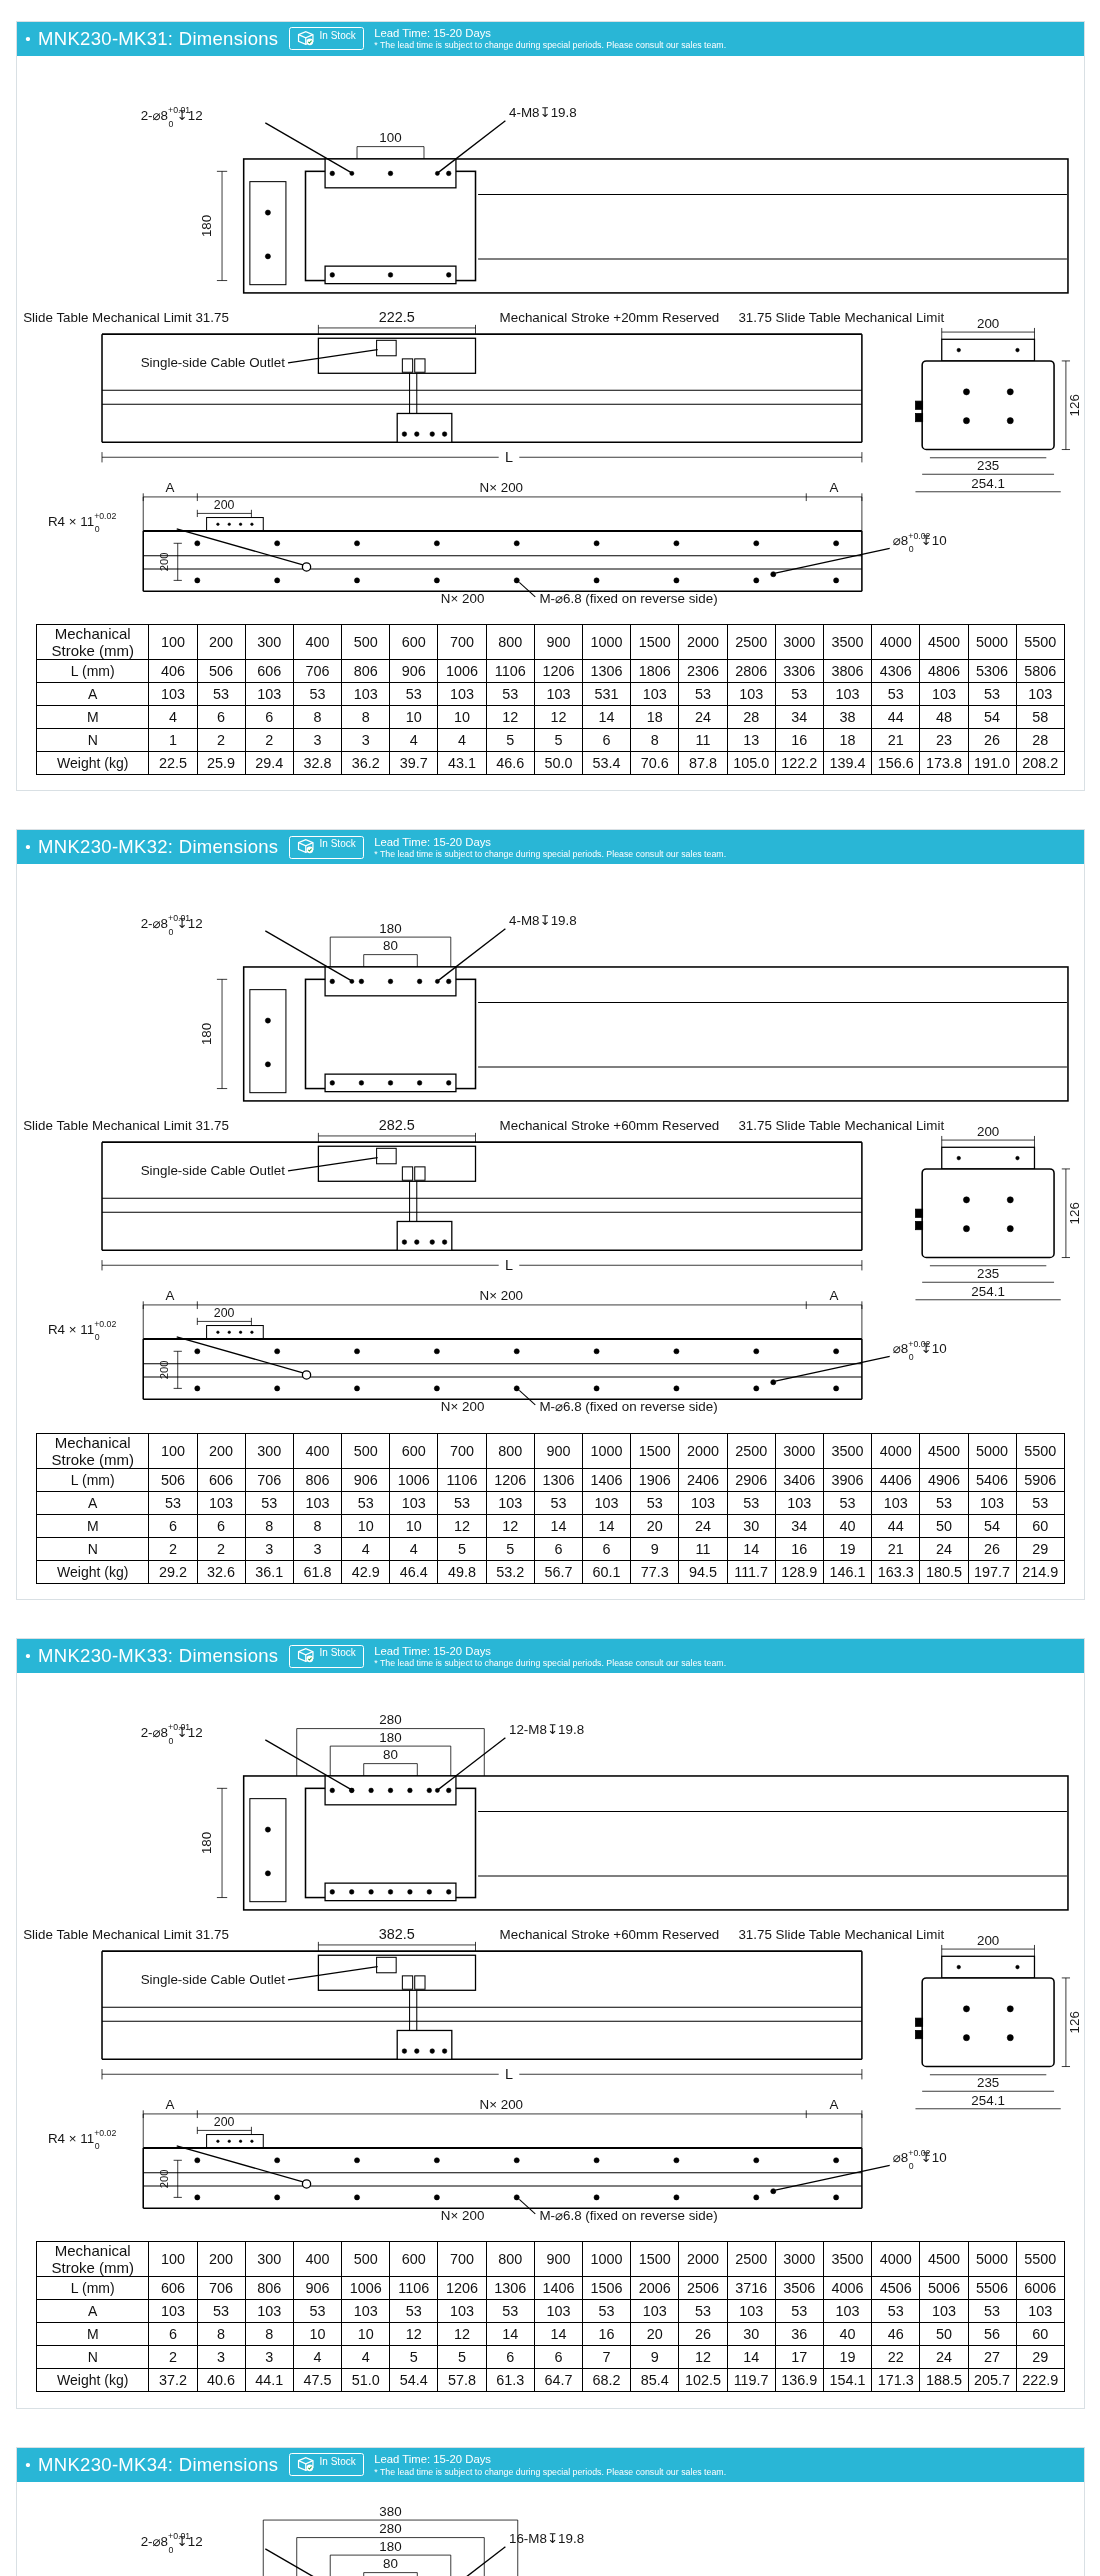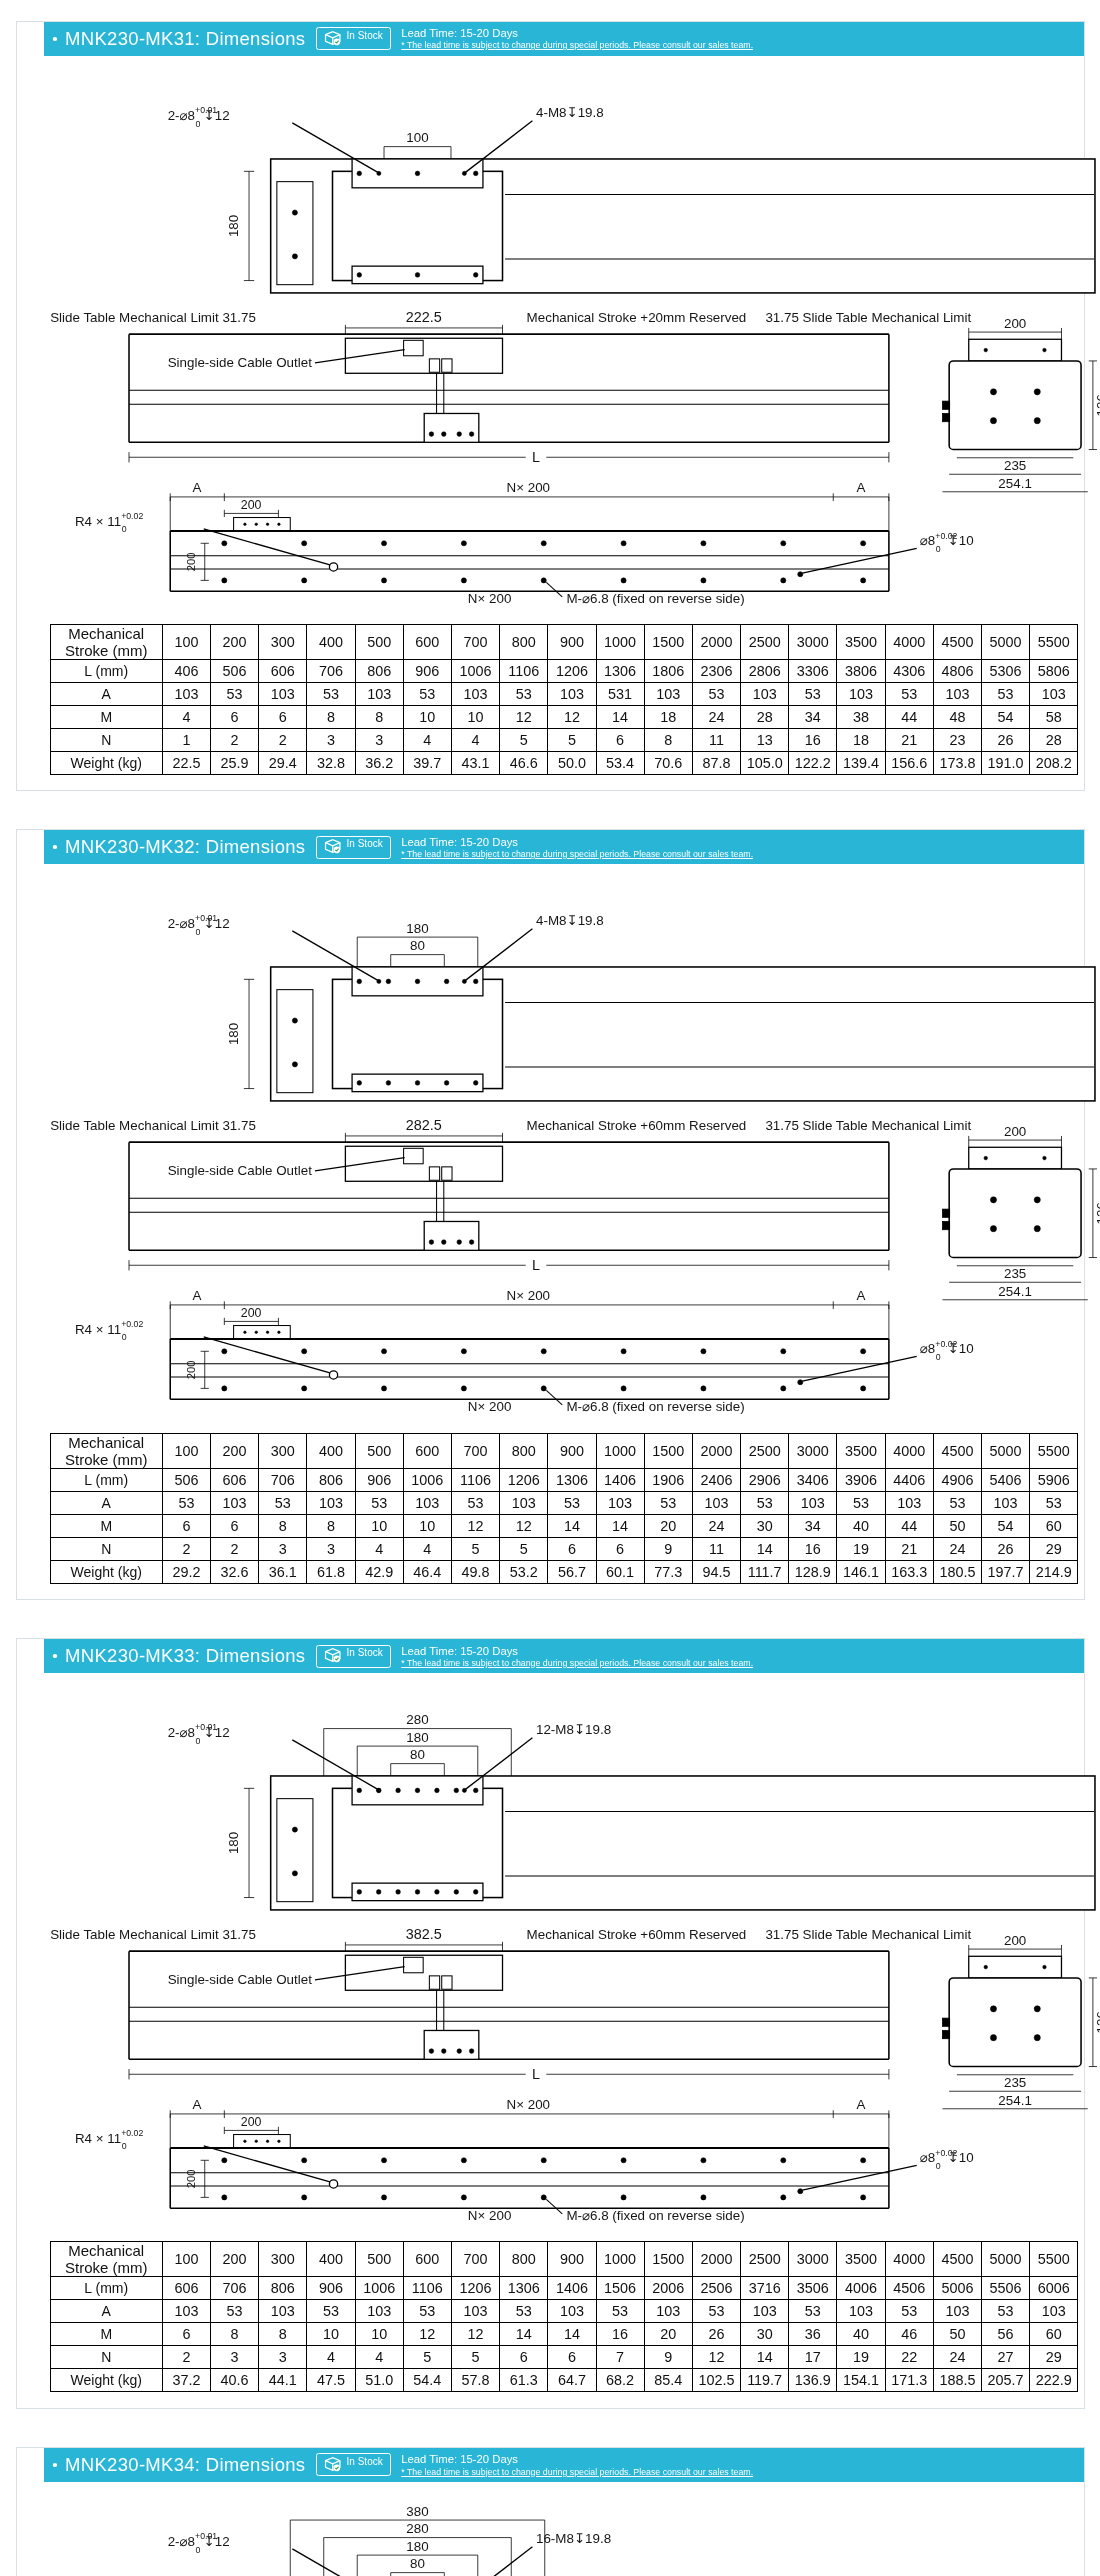--- a/index.html
+++ b/index.html
@@ -1,27 +1,27 @@
 <!DOCTYPE html>
 <html style="font-size:8.2px"><head>
 <meta charset="utf-8">
 <style>
   html,body{margin:0;padding:0;background:#ffffff;}
   body{width:1101px;font-family:"Liberation Sans", sans-serif;color:#111;}
   .page{padding:20.6px 16px 15.5px;}
-  .card{border:0.5px solid #d9e0e4;background:#fff;margin-bottom:38px;padding-left:27px;}
+  .card{border:0.5px solid #d9e0e4;background:#fff;margin-bottom:38px;}
   .card:last-child{margin-bottom:0;}
   
   .sec-header{background:#29b6d6;color:#fff;display:flex;align-items:center;height:34px;padding:0 8.2px;gap:10.3px;}
   .sec-title{font-size:18.5px;font-weight:400;letter-spacing:0.3px;white-space:nowrap;}
   .sec-title .bullet{margin-right:7.2px;font-size:15.5px;vertical-align:1px;}
   .stock-badge{display:flex;align-items:flex-start;gap:5.2px;border:1px solid #fff;border-radius:2.6px;padding:1.5px 7.2px;font-size:10px;height:23px;box-sizing:border-box;white-space:nowrap;}
   .lead-block{display:flex;flex-direction:column;line-height:1.25;}
   .lead-time{font-size:11.3px;}
-  .lead-note{font-size:8.8px;text-decoration:underline;}
+  .lead-note{font-size:8.8px;}
   
   .drawing{padding:2.1px 0 0;}
   .drw{display:block;width:1069px;height:auto;}
   .drw line,.drw rect,.drw path,.drw circle{stroke:#000;}
   .drw rect,.drw circle.open{fill:#fff;}
   .drw text{fill:#161616;font-family:"Liberation Sans",sans-serif;stroke:none;}
   .t26{font-size:26px;} .t24{font-size:24px;} .t22{font-size:22px;} .t28{font-size:28px;}
   .sup,.sub{font-size:17px;}
   .w15{stroke-width:1.5;fill:none;} .w2{stroke-width:2;fill:none;} .w25{stroke-width:2.5;fill:none;} .w3{stroke-width:3;fill:none;} .w4{stroke-width:4;fill:none;}
   .wf{fill:#fff;} .dot{fill:#000;stroke:none;}

